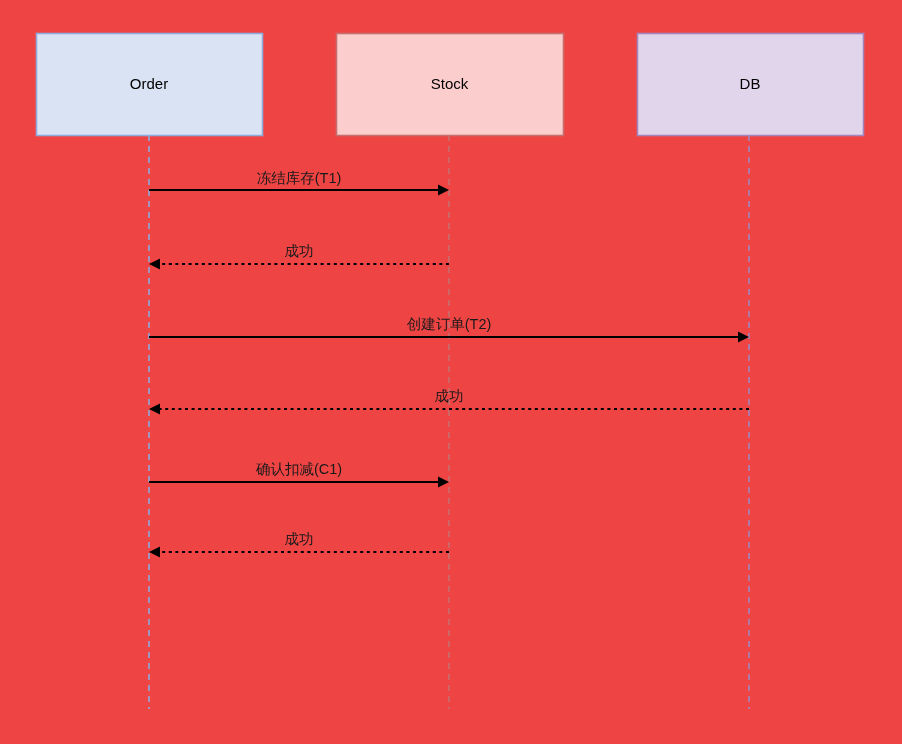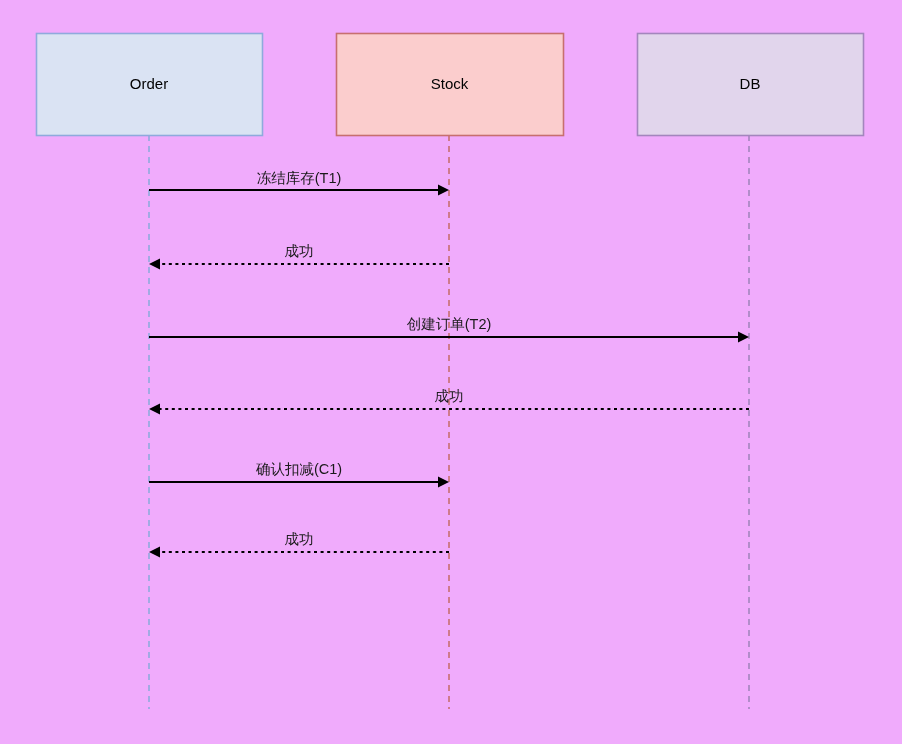--- a/index.html
+++ b/index.html
@@ -9,21 +9,21 @@
     background: #ffffff;
   }
   body {
     font-family: "Liberation Sans", "DejaVu Sans", sans-serif;
     color: #000000;
   }
   #diagram-root {
     position: relative;
     width: 902px;
     height: 744px;
-    background: #f0abfc;
+    background: #ef4444;
     overflow: hidden;
   }
   svg#diagram-canvas {
     position: absolute;
     top: 0;
     left: 0;
     width: 902px;
     height: 744px;
     display: block;
   }

